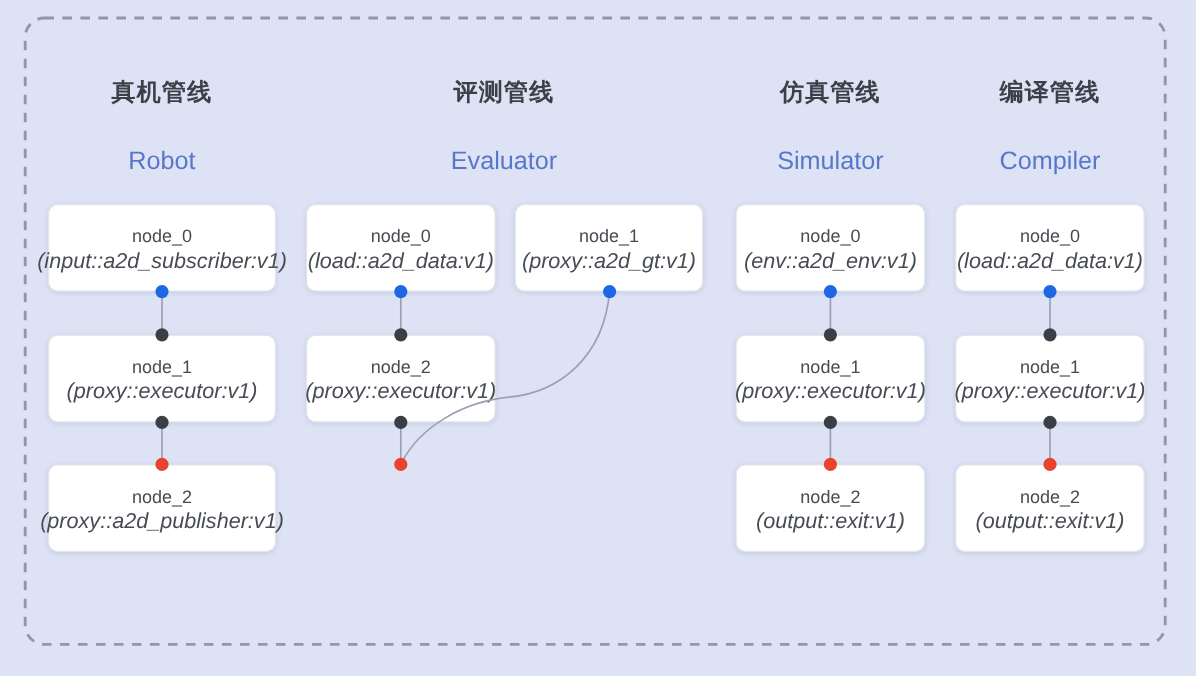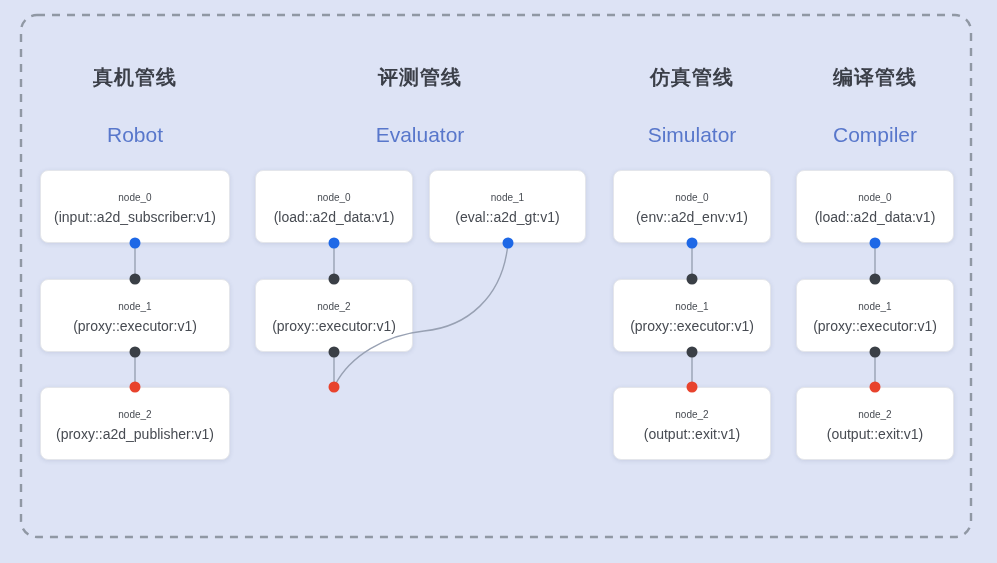--- a/index.html
+++ b/index.html
@@ -10,22 +10,22 @@
   }
   .col-header{position:absolute;top:64px;width:220px;text-align:center;}
   .col-header .zh{font-size:20px;line-height:27px;font-weight:700;color:#3b3f48;letter-spacing:1px;}
   .col-header .en{margin-top:30px;font-size:21px;line-height:27px;font-weight:400;color:#5877cb;}
   .node{
     position:absolute;height:73px;box-sizing:border-box;
     background:#ffffff;border:1px solid #e4e6eb;border-radius:8px;
     box-shadow:0 1px 4px rgba(90,100,135,0.16);
     display:flex;flex-direction:column;align-items:center;justify-content:center;gap:5px;
   }
-  .node .nm{font-size:10px;color:#474b52;line-height:15px;}
-  .node .impl{font-size:14px;color:#474b52;line-height:14px;}
+  .node .nm{font-size:15px;color:#474b52;line-height:15px;}
+  .node .impl{font-size:18px;color:#474b52;line-height:14px;font-style:italic;}
   svg.overlay{position:absolute;left:0;top:0;pointer-events:none;}
   .frame{fill:none;stroke:#9098a4;stroke-width:2.4;stroke-dasharray:8 7;}
   .edge{fill:none;stroke:#98a1b3;stroke-width:1.4;}
 </style>
 </head>
 <body>
 
 <div class="stage">
 
   <div class="col-header" style="left:25px">
@@ -57,21 +57,21 @@
     <div class="nm">node_2</div>
     <div class="impl">(proxy::a2d_publisher:v1)</div>
   </div>
 
   <div class="node" style="left:255px;top:170px;width:158px">
     <div class="nm">node_0</div>
     <div class="impl">(load::a2d_data:v1)</div>
   </div>
   <div class="node" style="left:429px;top:170px;width:157px">
     <div class="nm">node_1</div>
-    <div class="impl">(eval::a2d_gt:v1)</div>
+    <div class="impl">(proxy::a2d_gt:v1)</div>
   </div>
   <div class="node" style="left:255px;top:279px;width:158px">
     <div class="nm">node_2</div>
     <div class="impl">(proxy::executor:v1)</div>
   </div>
 
   <div class="node" style="left:613px;top:170px;width:158px">
     <div class="nm">node_0</div>
     <div class="impl">(env::a2d_env:v1)</div>
   </div>

